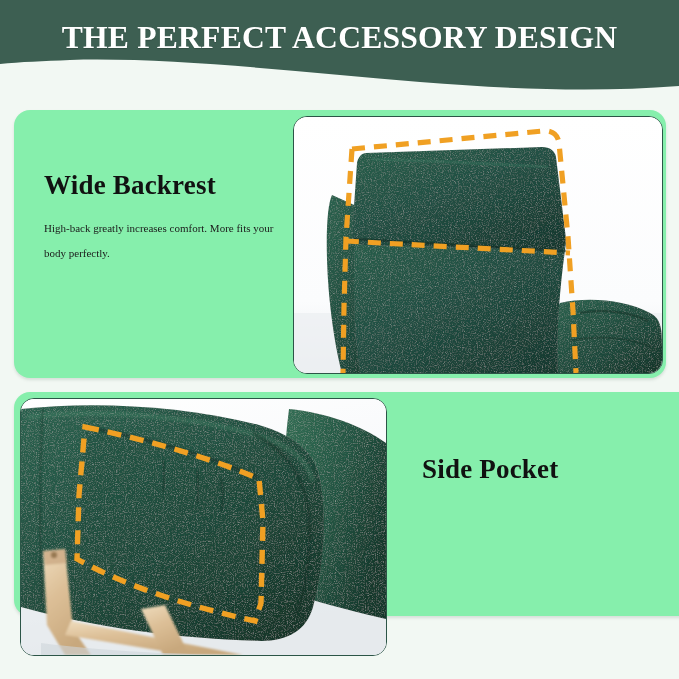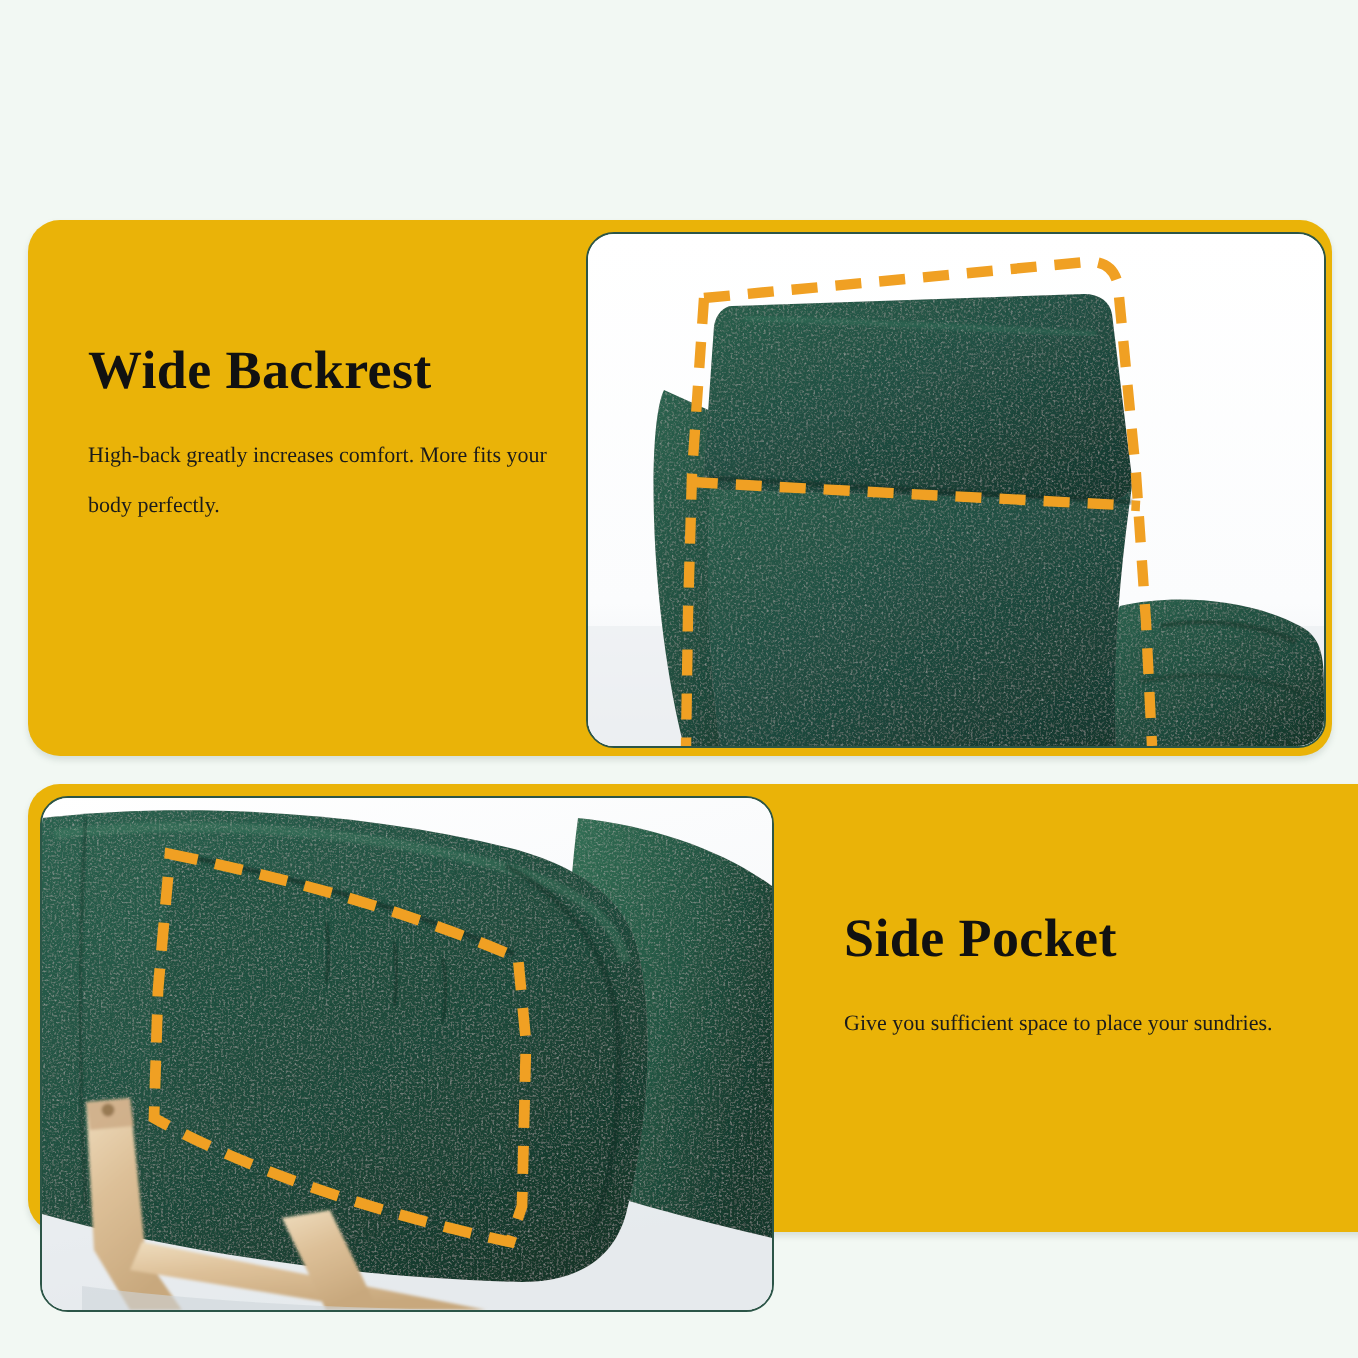--- a/index.html
+++ b/index.html
@@ -23,21 +23,21 @@
     letter-spacing:0.2px;
     line-height:36px;
     transform:scaleX(1.02);
     text-shadow:0 1px 1px rgba(0,0,0,.18);
     white-space:nowrap;
   }
 
   
   .card{
     position:absolute;
-    background:#eab308;
+    background:#86efac;
     border-radius:16px;
     box-shadow:0 2px 3px rgba(90,110,100,.18);
   }
   #card-backrest{left:14px;top:110px;width:652px;height:268px;}
   #card-pocket{left:14px;top:392px;width:652px;height:224px;padding-left:36px;}
 
   
   .text-block{position:absolute;}
   #backrest-text{left:30px;top:60px;width:250px;}
   #pocket-text{left:408px;top:62px;width:230px;}
@@ -69,20 +69,26 @@
   }
   #photo-backrest{left:279px;top:6px;width:368px;height:256px;}
   #photo-pocket{left:6px;top:6px;width:365px;height:256px;}
   .photo svg{display:block;width:100%;height:100%;}
 </style>
 </head>
 <body>
 
 <div class="page">
 
+  <div class="header">
+    <svg class="header-bg" viewBox="0 0 679 92" preserveAspectRatio="none">
+      <path d="M0 0 H679 V86 C600 92 520 90 420 82 C300 72 170 57 70 60 C44 61 20 62 0 64 Z" fill="#3d5f52"></path>
+    </svg>
+    <div class="header-title">THE PERFECT ACCESSORY DESIGN</div>
+  </div>
 
   <div class="card" id="card-backrest">
 
     <div class="text-block" id="backrest-text">
       <p class="feature-title">Wide Backrest</p>
       <p class="feature-desc">High-back greatly increases comfort. More fits your body perfectly.</p>
     </div>
 
     <div class="photo" id="photo-backrest">
       <svg viewBox="0 0 368 256" preserveAspectRatio="none">
@@ -218,17 +224,16 @@
           <path d="M120 210 L144 206 L168 256 L142 256 Z" fill="url(#woodG)"></path>
           <circle cx="33" cy="156" r="3.2" fill="#8a6b45" opacity="0.8"></circle>
         </g>
 
         <path d="M20 244 C80 252 160 256 230 256 L20 256 Z" fill="#cfd6da" opacity="0.6"></path>
       </svg>
     </div>
 
     <div class="text-block" id="pocket-text">
       <p class="feature-title">Side Pocket</p>
-      <p class="feature-desc">Give you sufficient space to place your sundries.</p>
     </div>
   </div>
 
 </div>
 
 </body></html>

